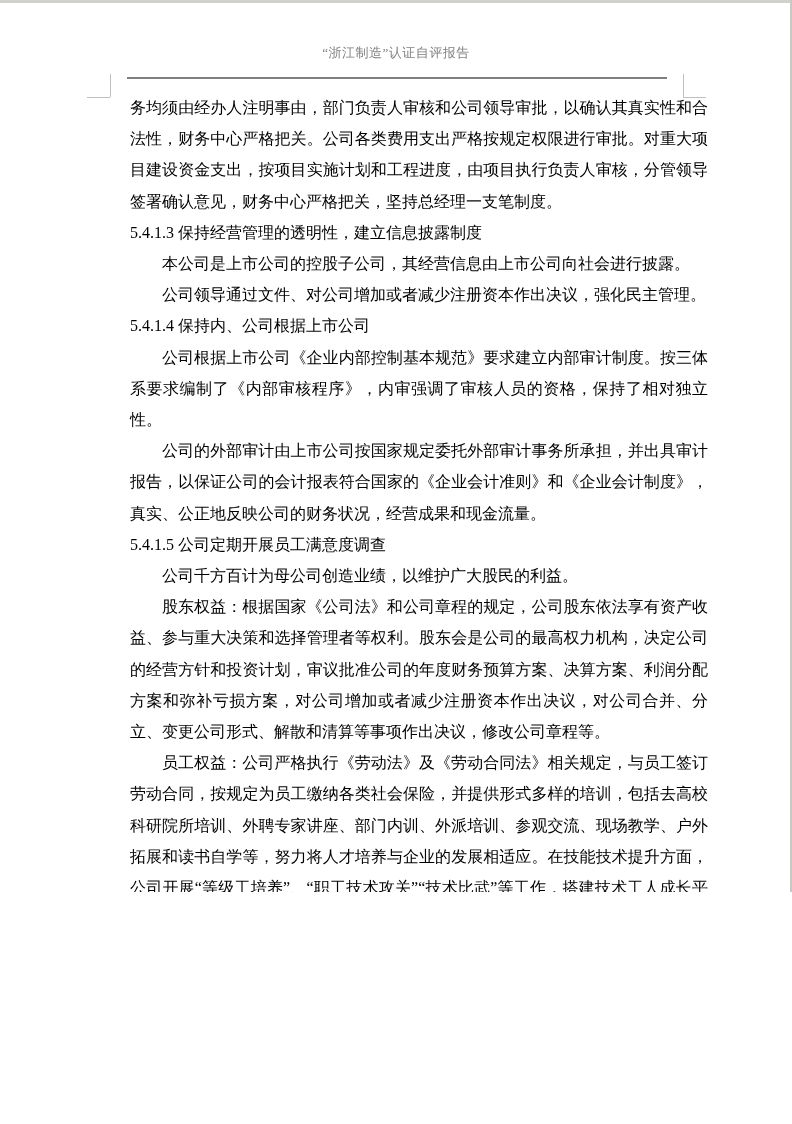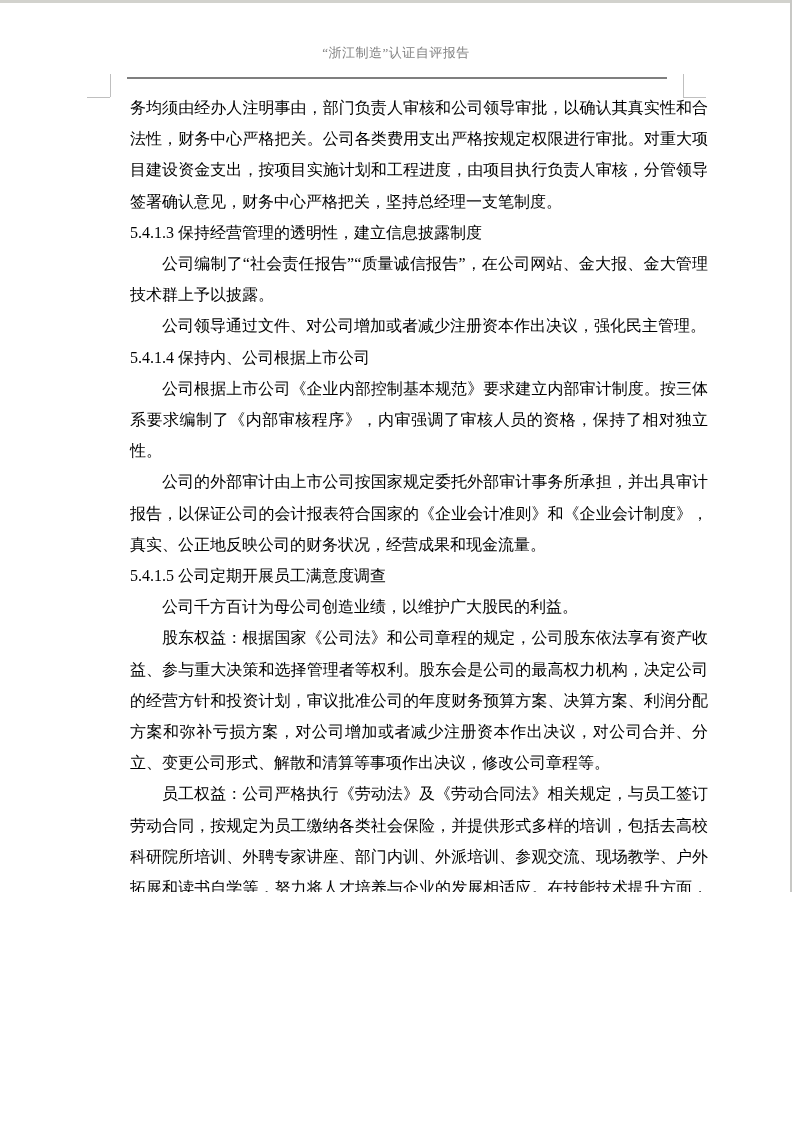--- a/index.html
+++ b/index.html
@@ -116,21 +116,21 @@
       <span class="h"></span>
   </div>
   <div class="mark mark-br">
     <span class="v"></span>
       <span class="h"></span>
   </div>
 
   <div class="content">
       <div class="doc-block paragraph-continued">务均须由经办人注明事由，部门负责人审核和公司领导审批，以确认其真实性和合法性，财务中心严格把关。公司各类费用支出严格按规定权限进行审批。对重大项目建设资金支出，按项目实施计划和工程进度，由项目执行负责人审核，分管领导签署确认意见，财务中心严格把关，坚持总经理一支笔制度。</div>
       <div class="doc-block heading">5.4.1.3 保持经营管理的透明性，建立信息披露制度</div>
-      <div class="doc-block paragraph">公司编制了“社会责任报告”“质量诚信报告”，在公司网站、金大报、金大管理技术群上予以披露。</div>
+      <div class="doc-block paragraph">本公司是上市公司的控股子公司，其经营信息由上市公司向社会进行披露。</div>
       <div class="doc-block paragraph">公司领导通过文件、对公司增加或者减少注册资本作出决议，强化民主管理。</div>
       <div class="doc-block heading">5.4.1.4 保持内、公司根据上市公司</div>
       <div class="doc-block paragraph">公司根据上市公司《企业内部控制基本规范》要求建立内部审计制度。按三体系要求编制了《内部审核程序》，内审强调了审核人员的资格，保持了相对独立性。</div>
       <div class="doc-block paragraph">公司的外部审计由上市公司按国家规定委托外部审计事务所承担，并出具审计报告，以保证公司的会计报表符合国家的《企业会计准则》和《企业会计制度》，真实、公正地反映公司的财务状况，经营成果和现金流量。</div>
       <div class="doc-block heading">5.4.1.5 公司定期开展员工满意度调查</div>
       <div class="doc-block paragraph">公司千方百计为母公司创造业绩，以维护广大股民的利益。</div>
       <div class="doc-block paragraph">股东权益：根据国家《公司法》和公司章程的规定，公司股东依法享有资产收益、参与重大决策和选择管理者等权利。股东会是公司的最高权力机构，决定公司的经营方针和投资计划，审议批准公司的年度财务预算方案、决算方案、利润分配方案和弥补亏损方案，对公司增加或者减少注册资本作出决议，对公司合并、分立、变更公司形式、解散和清算等事项作出决议，修改公司章程等。</div>
       <div class="doc-block paragraph">员工权益：公司严格执行《劳动法》及《劳动合同法》相关规定，与员工签订劳动合同，按规定为员工缴纳各类社会保险，并提供形式多样的培训，包括去高校科研院所培训、外聘专家讲座、部门内训、外派培训、参观交流、现场教学、户外拓展和读书自学等，努力将人才培养与企业的发展相适应。在技能技术提升方面，公司开展“等级工培养”、“职工技术攻关”“技术比武”等工作，搭建技术工人成长平台。此外，公司定期开展员工满意度调查，对员工提出的意见或建议及时整理、分析、并督促相关部门落实改进。</div>
       <div class="doc-block paragraph">顾客权益：公司对于顾客的利益保护主要通过以下方式实现：从生产到物流环</div>
     </div>

